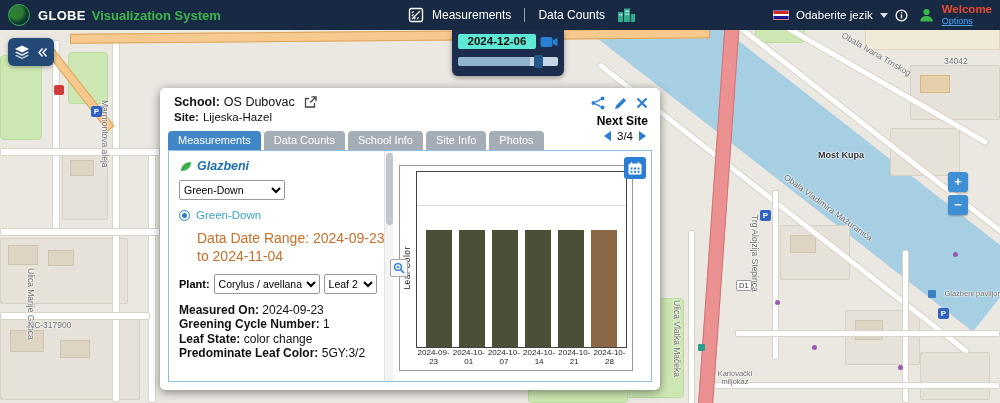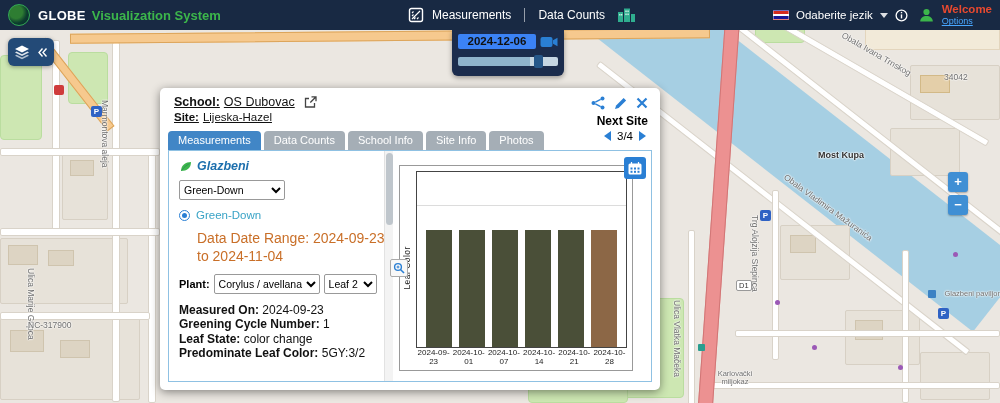--- a/index.html
+++ b/index.html
@@ -45,32 +45,32 @@
   .flag { width:16px; height:10px; background:linear-gradient(#d52b1e 0 33%, #fff 33% 66%, #171796 66% 100%); border:1px solid rgba(255,255,255,.4); }
   .lang { color:#fff; text-decoration:none; cursor:pointer; }
   .caret { width:0; height:0; border-left:4px solid transparent; border-right:4px solid transparent; border-top:5px solid #fff; opacity:.85; cursor:pointer; }
   .welcome-col { display:flex; flex-direction:column; align-items:flex-start; line-height:1.15; }
   .welcome { color:#e8492f; font-weight:600; font-size:11.5px; }
   .options { color:#49a7ff; font-size:9px; text-decoration:underline; cursor:pointer; }
 
   
   .date-widget { position:absolute; left:452px; top:30px; width:112px; background:#1b2c4d; border-radius:0 0 6px 6px; padding:4px 6px 9px; z-index:35; box-shadow:0 2px 5px rgba(0,0,0,.35); }
   .date-row { display:flex; align-items:center; gap:4px; }
-  .date-box { background:#3b82f6; border-radius:2px; font-weight:bold; font-size:11.5px; padding:1px 0 2px; width:80px; text-align:center; color:#111; cursor:pointer; }
+  .date-box { background:#5eead4; border-radius:2px; font-weight:bold; font-size:11.5px; padding:1px 0 2px; width:80px; text-align:center; color:#111; cursor:pointer; }
   .slider { margin-top:7px; position:relative; height:11px; cursor:pointer; }
   .slider-track { position:absolute; inset:1px 0; background:linear-gradient(to right,#8fb3cc 0 72%,#c6d6e3 72%); border-radius:2px; }
   .slider-thumb { position:absolute; left:76%; top:-1px; width:9px; height:13px; background:#26578a; border-radius:2px; cursor:grab; }
 
   
   .layers-btn { position:absolute; left:8px; top:38px; width:46px; height:28px; background:#234a77; border-radius:6px; display:flex; align-items:center; justify-content:space-evenly; z-index:35; box-shadow:0 1px 4px rgba(0,0,0,.35); cursor:pointer; }
 
   
   .popup { position:absolute; left:160px; top:88px; width:500px; background:#fff; border-radius:5px; box-shadow:0 2px 10px rgba(0,0,0,.45); z-index:30; padding-bottom:8px; }
   .p-head { position:relative; padding:7px 12px 0 14px; }
-  .row1, .row2 { font-size:12.5px; color:#111; display:flex; align-items:center; gap:4px;text-decoration:underline; }
+  .row1, .row2 { font-size:12.5px; color:#111; display:flex; align-items:center; gap:4px; }
   .row2 { margin-top:2px; font-size:11.5px; }
   .hlbl { font-weight:bold; }
   .ext { margin-left:5px; cursor:pointer; display:inline-flex; }
   .head-icons { position:absolute; top:8px; right:12px; display:flex; gap:9px; align-items:center; }
   .head-icons span { cursor:pointer; display:inline-flex; }
   .next-site { position:absolute; top:26px; right:12px; font-weight:bold; font-size:12px; }
   .pager { position:absolute; top:42px; right:14px; display:flex; align-items:center; gap:6px; font-size:11.5px; }
   .tri-l { width:0; height:0; border-top:5px solid transparent; border-bottom:5px solid transparent; border-right:7px solid #2a7fd4; cursor:pointer; }
   .tri-r { width:0; height:0; border-top:5px solid transparent; border-bottom:5px solid transparent; border-left:7px solid #2a7fd4; cursor:pointer; }
   .tabs { margin:8px 8px 0; display:flex; gap:3px; }
@@ -160,21 +160,21 @@
 
     <div class="m road-o" style="left:70px;top:31px;width:640px;height:10px;transform:rotate(-0.5deg);"></div>
     <div class="m road-o diag" style="left:42px;top:36px;width:112px;height:9px;transform:rotate(52deg);"></div>
 
     <div class="m road-r" style="left:712px;top:-10px;width:15px;height:430px;transform:rotate(4deg);"></div>
 
     <span class="m lab vert" style="left:110px;top:100px;">Marmontova aleja</span>
     <span class="m lab vert" style="left:36px;top:268px;">Ulica Marije Gupca</span>
     <span class="m lab" style="left:28px;top:320px;">NC-317900</span>
     <span class="m lab" style="left:845px;top:30px;transform:rotate(30deg);transform-origin:left top;">Obala Ivana Trnskog</span>
-    <span class="m lab" style="left:944px;top:56px;margin-top:16px;">34042</span>
+    <span class="m lab" style="left:944px;top:56px;">34042</span>
     <span class="m lab dark" style="left:818px;top:150px;">Most Kupa</span>
     <span class="m lab" style="left:788px;top:172px;transform:rotate(36deg);transform-origin:left top;">Obala Vladimira Mažuranića</span>
     <span class="m lab vert" style="left:760px;top:215px;">Trg Alojzija Stepinca</span>
     <span class="m lab vert" style="left:682px;top:300px;">Ulica Vlatka Mačeka</span>
     <span class="m lab two" style="left:706px;top:370px;">Karlovački miljokaz</span>
     <span class="m lab two" style="left:944px;top:290px;">Glazbeni paviljon</span>
     <span class="m badge" style="left:736px;top:280px;">D1</span>
 
     <span class="m pk" style="left:91px;top:106px;">P</span>
     <span class="m pk" style="left:760px;top:210px;">P</span>

